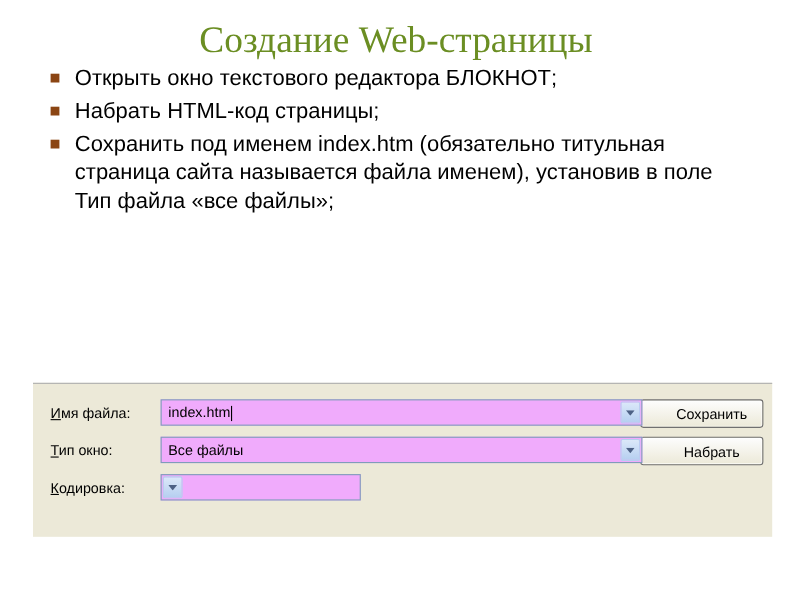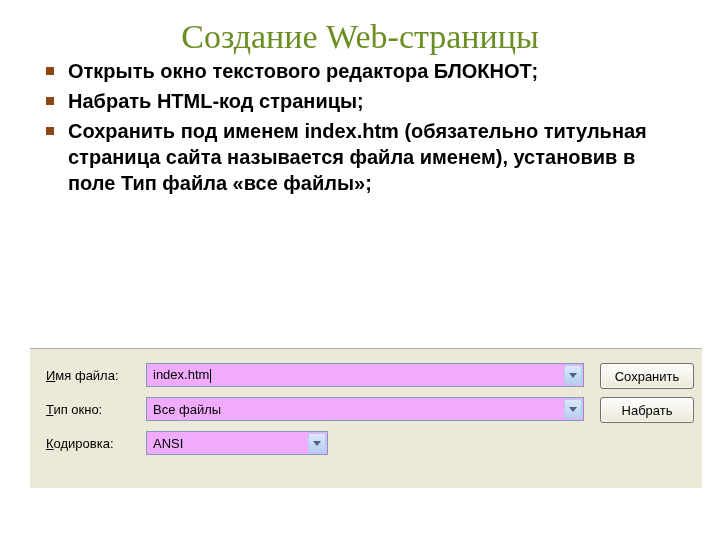--- a/index.html
+++ b/index.html
@@ -28,21 +28,20 @@
     padding: 0;
     list-style: none;
   }
   ul.bullets li {
     position: relative;
     padding-left: 22px;
     font-size: 20px;
     line-height: 1.3;
     color: #000;
     margin-bottom: 4px;
-    font-weight: bold;
   }
   ul.bullets li::before {
     content: "";
     position: absolute;
     left: 0;
     top: 9px;
     width: 8px;
     height: 8px;
     background: #8b4513;
   }
@@ -114,20 +113,21 @@
     background: linear-gradient(#fdfdfd, #ece9d8);
     border: 1px solid #707070;
     border-radius: 3px;
     font-size: 13px;
     color: #000;
     display: flex;
     align-items: center;
     justify-content: center;
     margin-bottom: 8px;
     box-shadow: inset 0 0 0 1px rgba(255,255,255,0.6);
+    padding-left: 18px;
   }
   .btn-col {
     width: 96px;
     display: flex;
     flex-direction: column;
     align-items: flex-end;
     padding-top: 0;
   }
   .form-col {
     flex: 1;
@@ -180,21 +180,20 @@
             <svg viewBox="0 0 8 5">
                 <path d="M0 0 L8 0 L4 5 Z" fill="#4d6185"></path>
               </svg>
           </div>
         </div>
       </div>
 
       <div class="row">
         <div class="label"><span></span><span class="ul">К</span><span>одировка:</span></div>
         <div class="combo short">
-          <div class="text">ANSI</div>
           <div class="arrow">
             <svg viewBox="0 0 8 5">
                 <path d="M0 0 L8 0 L4 5 Z" fill="#4d6185"></path>
               </svg>
           </div>
         </div>
       </div>
 
     </div>
     <div class="btn-col">

